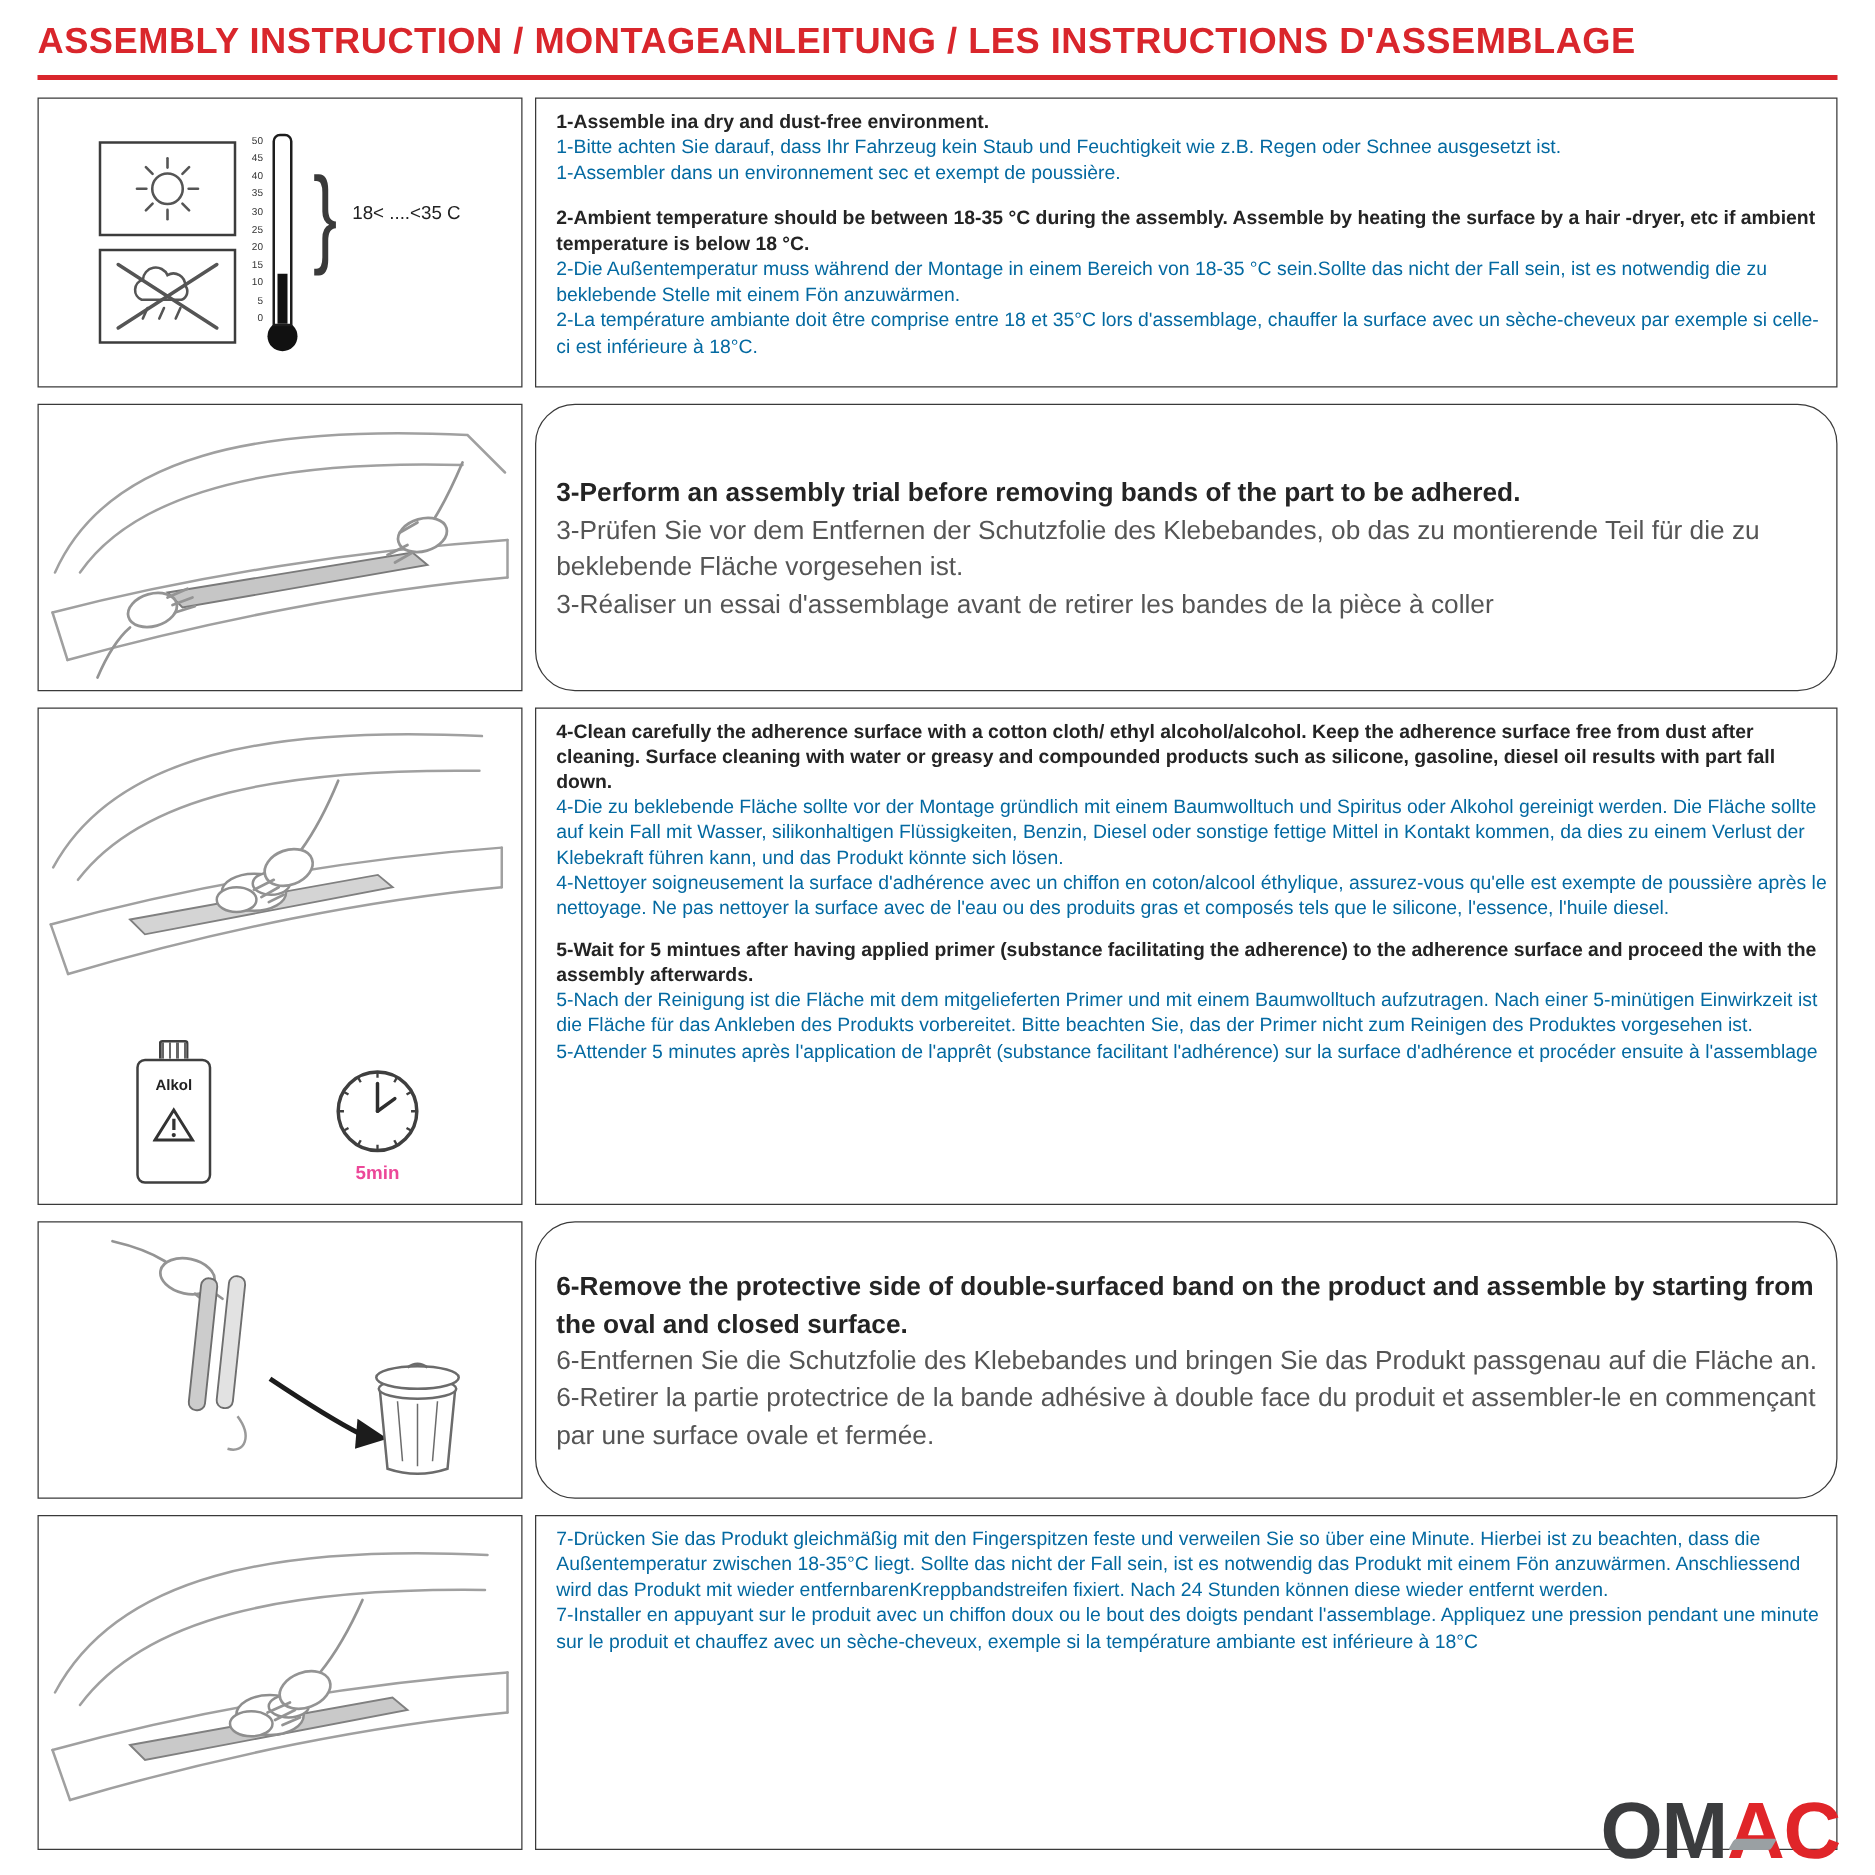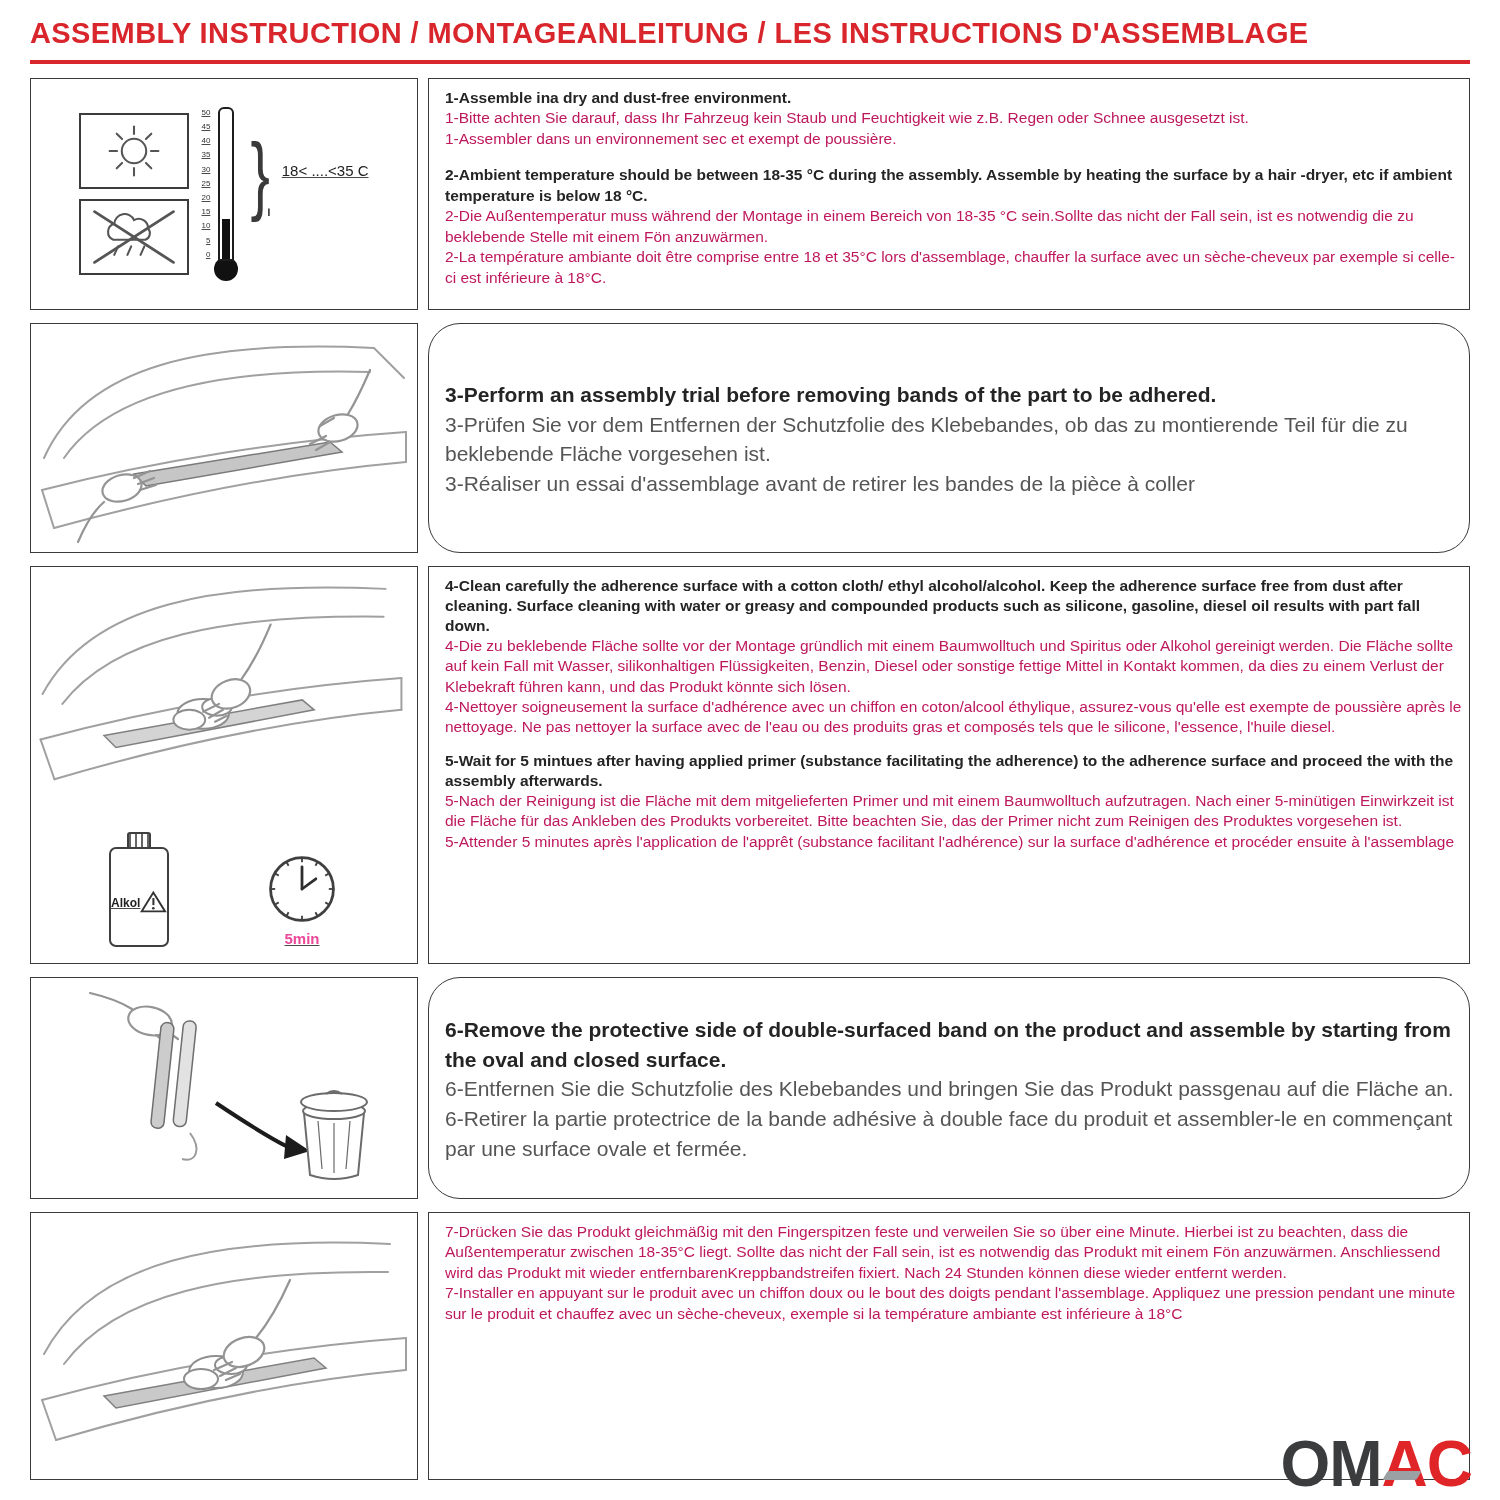--- a/index.html
+++ b/index.html
@@ -1,24 +1,24 @@
 <!DOCTYPE html>
 <html><head>
 <meta charset="utf-8">
 <style>
   html,body{margin:0;padding:0;background:#ffffff;}
   body{width:1500px;height:1500px;position:relative;font-family:"Liberation Sans",sans-serif;color:#4a4a4a;overflow:hidden;}
   .page{padding:18px 30px 0 30px;box-sizing:border-box;}
   .title{color:#d9262c;font-size:29px;font-weight:700;letter-spacing:.4px;line-height:1.1;}
   .rule{border-bottom:4px solid #d9262c;margin:10px 0 14px 0;}
   .row{display:flex;gap:10px;margin-bottom:13px;}
-  .ill{flex:0 0 388px;width:388px;border:1.5px solid #3a3a3a;box-sizing:border-box;display:flex;align-items:center;justify-content:center;overflow:hidden;background:#fff;text-decoration:underline;}
+  .ill{flex:0 0 388px;width:388px;border:1.5px solid #3a3a3a;box-sizing:border-box;display:flex;align-items:center;justify-content:center;overflow:hidden;background:#fff;}
   .txt{flex:1;border:1.5px solid #3a3a3a;box-sizing:border-box;padding:9px 4px 6px 16px;overflow:hidden;background:#fff;}
   .r1{height:232px}.r2{height:230px}.r3{height:398px}.r4{height:222px}.r5{height:268px}
-  .para{margin:0;font-size:15.5px;line-height:1.32;color:#be185d;}
+  .para{margin:0;font-size:15.5px;line-height:1.32;color:#0369a1;}
   .para.b{font-weight:700;color:#242424;}
   .gap{margin-top:16px;}
   .center{display:flex;flex-direction:column;justify-content:center;border-radius:32px;}
   .big .para{font-size:21px;line-height:1.42;color:#555;}
   .big .para.b{color:#242424;}
   
   .illu1{display:flex;align-items:center;gap:12px;}
   .weather-col{display:flex;flex-direction:column;gap:10px;}
   .wbox{width:106px;height:72px;border:2px solid #3c3c3c;display:flex;align-items:center;justify-content:center;}
   .thermo-wrap{display:flex;align-items:flex-end;gap:4px;}
@@ -27,21 +27,21 @@
   .thermo-body{display:flex;flex-direction:column;align-items:center;}
   .thermo-tube{width:12px;height:150px;border:2px solid #1d1d1d;border-radius:6px 6px 0 0;position:relative;background:#fff;}
   .thermo-fill{position:absolute;bottom:0;left:2px;right:2px;height:40px;background:#111;}
   .thermo-bulb{width:24px;height:24px;border-radius:50%;background:#111;margin-top:-4px;}
   .brace{font-size:58px;font-weight:400;color:#3a3a3a;transform:scaleY(1.5);line-height:1;margin-bottom:40px;}
   .temp-label{font-size:15px;color:#222;white-space:nowrap;margin-bottom:46px;}
   
   .illu3{display:flex;flex-direction:column;justify-content:space-between;height:100%;width:100%;padding:8px 4px;box-sizing:border-box;}
   .illu3-bottom{display:flex;align-items:flex-end;justify-content:space-around;padding:0 26px 8px 26px;}
   .bottle-wrap{display:flex;flex-direction:column;align-items:center;}
-  .bottle{position:relative;width:56px;height:96px;border:2.5px solid #3f3f3f;border-radius:7px;margin-top:2px;display:flex;flex-direction:row;align-items:center;text-align:center;}
+  .bottle{position:relative;width:56px;height:96px;border:2.5px solid #3f3f3f;border-radius:7px;margin-top:2px;display:flex;flex-direction:column;align-items:center;text-align:center;}
   .bottle-cap{position:absolute;top:-17px;left:50%;transform:translateX(-50%);width:24px;height:15px;border:2.5px solid #3f3f3f;border-bottom:none;border-radius:3px 3px 0 0;background:repeating-linear-gradient(90deg,#666 0 2px,#fff 2px 6px);box-sizing:border-box;}
   .bottle-label{font-size:12px;font-weight:700;color:#222;margin-top:12px;}
   .clock-wrap{display:flex;flex-direction:column;align-items:center;gap:4px;}
   .clock-label{font-size:15px;font-weight:700;color:#ec4899;}
   .sk{display:block;}
   
   .logo{position:absolute;right:28px;bottom:4px;font-size:64px;font-weight:700;letter-spacing:-1px;line-height:1;font-family:"Liberation Sans",sans-serif;}
   .logo .om{color:#3b3c3e;}
   .logo .la{color:#e02529;position:relative;display:inline-block;}
   .logo .la .swoosh{position:absolute;left:3px;bottom:16px;width:34px;height:9px;background:#9aa0a3;transform:skewX(-30deg);border-radius:2px;}

